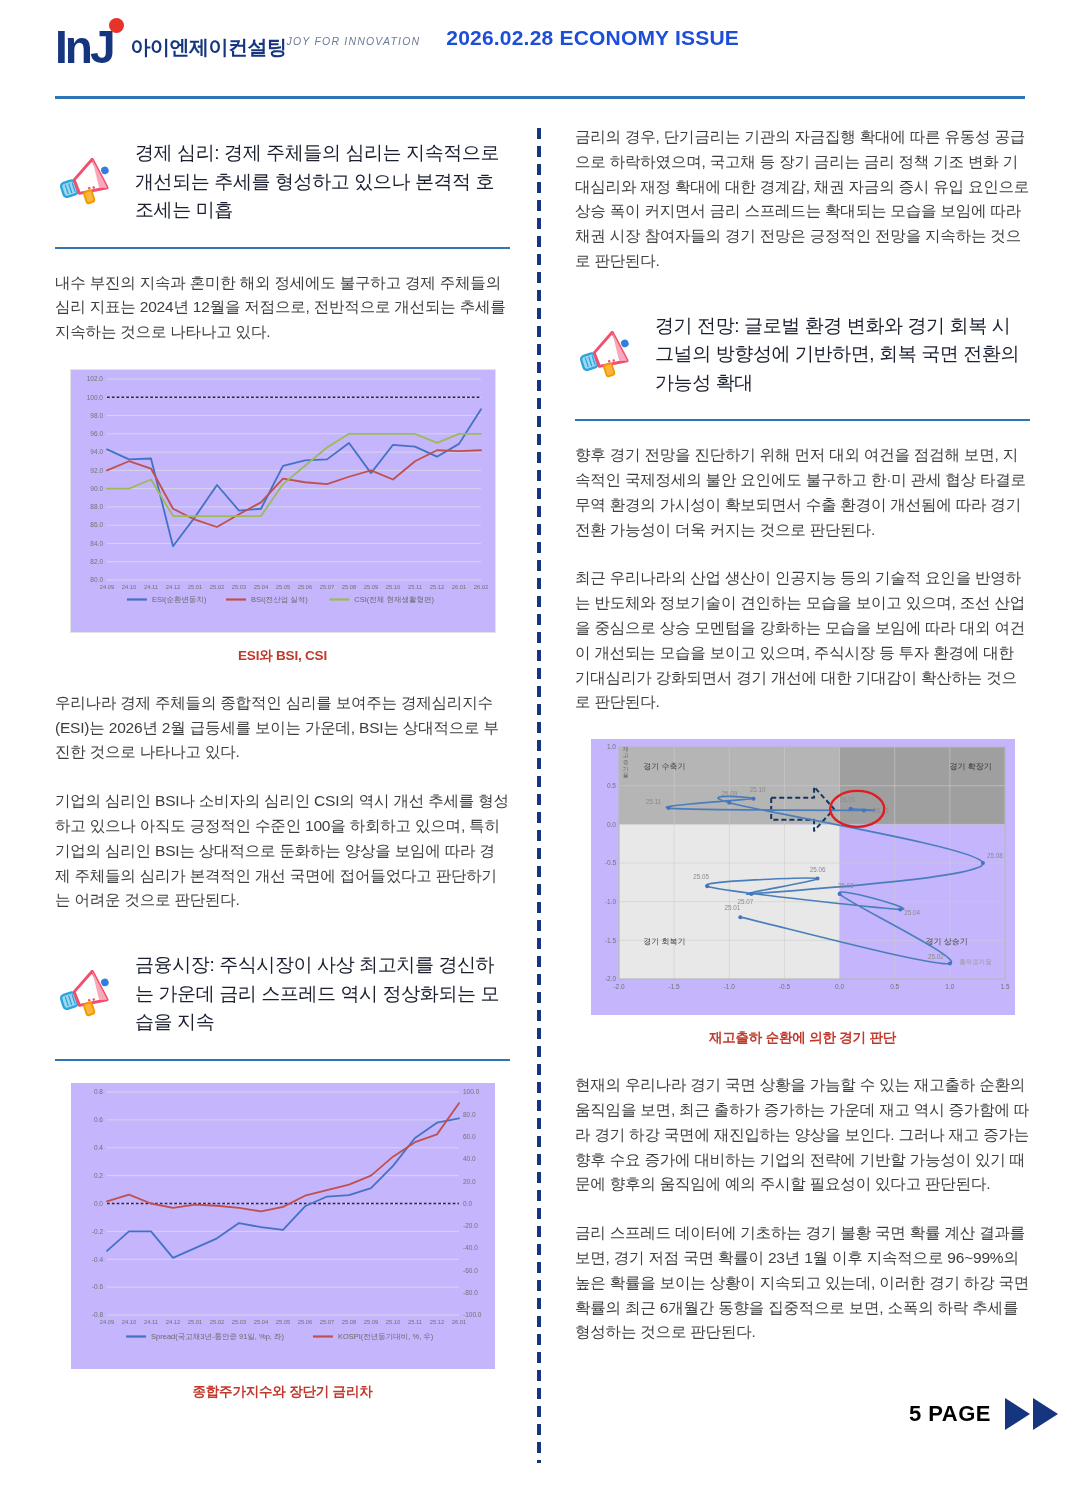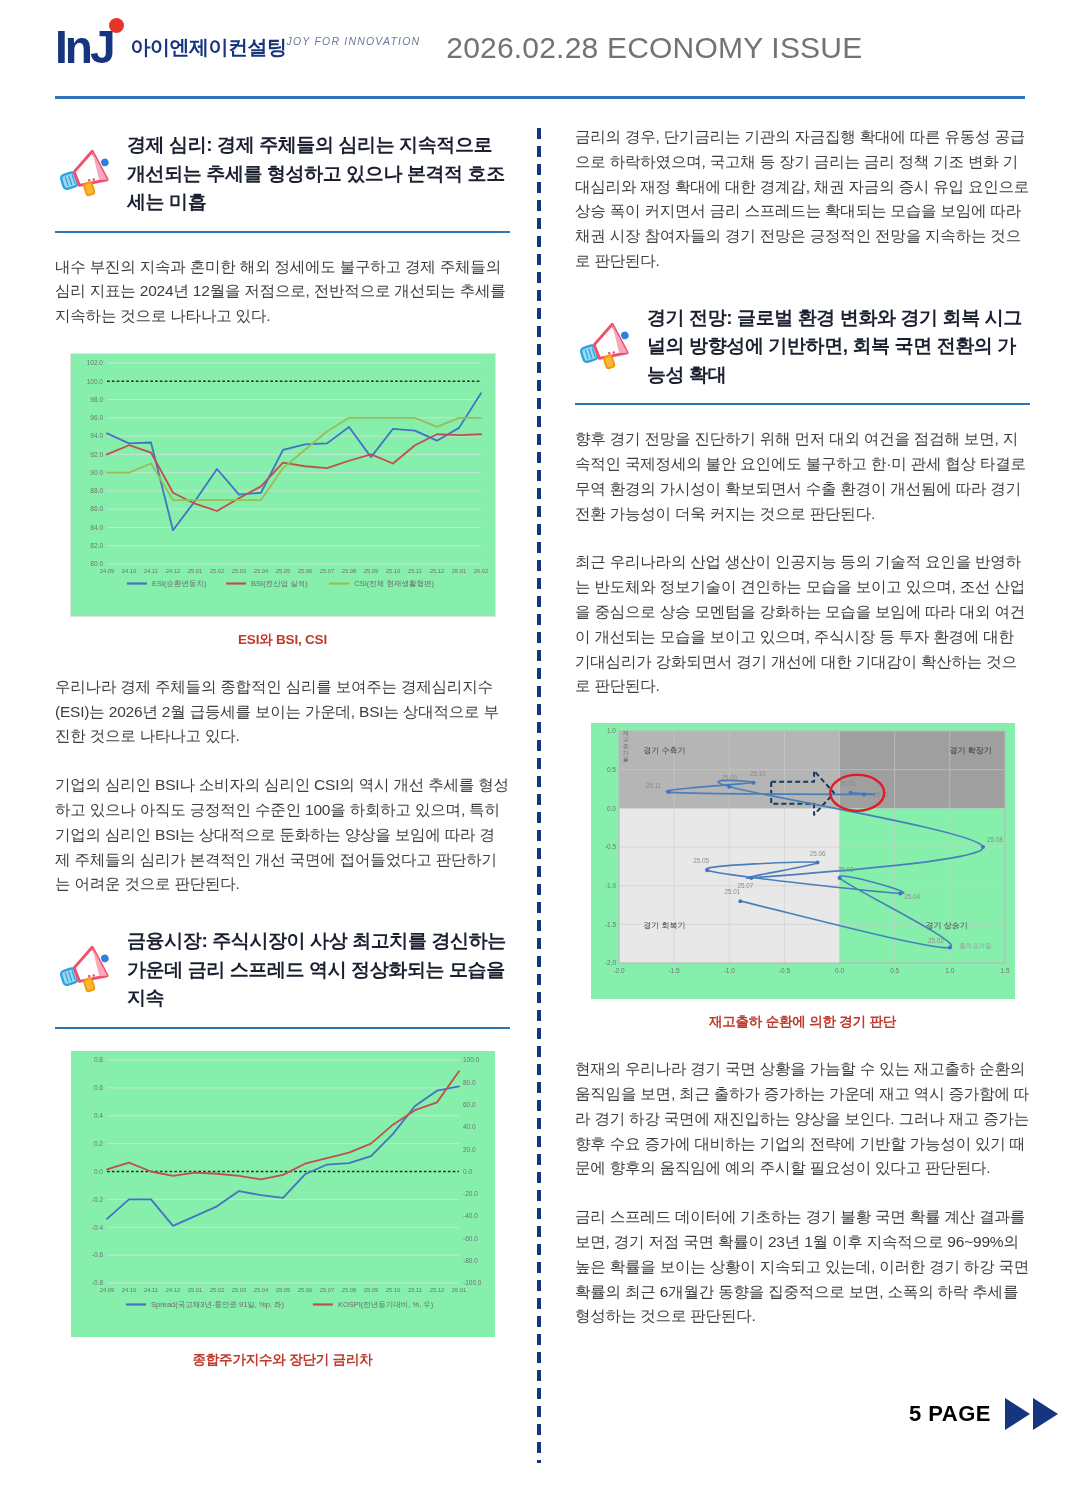--- a/index.html
+++ b/index.html
@@ -2,43 +2,43 @@
 <html><head>
 <meta charset="utf-8">
 <style>
   html,body{margin:0;padding:0;}
   body{
     width:1080px;height:1500px;background:#ffffff;position:relative;
     font-family:"Liberation Sans","DejaVu Sans",sans-serif;color:#3d3d3d;
     overflow:hidden;
   }
   
-  .header{position:absolute;left:55px;top:26px;right:55px;display:flex;align-items:center;gap:26px;}
+  .header{position:absolute;left:55px;top:26px;right:55px;display:flex;gap:26px;}
   .logo{display:flex;align-items:center;gap:8px;}
   .logo-mark{position:relative;font-weight:bold;font-size:46px;line-height:0.95;color:#16357f;letter-spacing:-3px;padding-right:10px;}
   .logo-dot{position:absolute;top:-8px;right:-2px;width:15px;height:15px;border-radius:50%;background:#e8332a;}
   .logo-text{display:flex;justify-content:center;}
   .logo-kr{color:#16357f;font-weight:bold;font-size:20px;letter-spacing:-0.5px;}
   .logo-en{color:#6b7a99;font-size:10.5px;letter-spacing:1.2px;margin-top:1px;font-style:italic;}
-  .page-title{font-size:30px;font-weight:400;color:#737373;letter-spacing:0.2px;}
+  .page-title{font-size:21px;font-weight:700;color:#1d4ed8;letter-spacing:0.2px;}
   .header-rule{position:absolute;left:55px;right:55px;top:96px;height:3px;background:#2e75b6;}
   
   .col{position:absolute;top:125px;width:455px;}
   .col-left{left:55px;}
   .col-right{left:575px;}
   .divider{position:absolute;left:537px;top:128px;height:1335px;width:4px;
     background:repeating-linear-gradient(to bottom,#16357f 0 11px,transparent 11px 18px);}
   
   .section{display:flex;gap:14px;align-items:center;border-bottom:2px solid #2e75b6;padding:6px 0 14px 0;margin-bottom:22px;}
   .section .mega{flex:0 0 58px;width:58px;height:58px;}
-  .section h2{margin:0;font-size:19px;line-height:1.5;color:#1b2030;font-weight:700;letter-spacing:-0.4px;}
+  .section h2{margin:8px;font-size:19px;line-height:1.5;color:#1b2030;font-weight:400;letter-spacing:-0.4px;}
   
   p.body{font-size:15.5px;line-height:1.6;letter-spacing:-0.2px;margin:0 0 24px 0;color:#3d3d3d;}
   
-  .chart-frame{width:424px;margin:2px auto 14px auto;background:#86efac;}
+  .chart-frame{width:424px;margin:2px auto 14px auto;background:#c4b5fd;}
   .chart-frame.boxed{border:1px solid #e3e3e3;}
   .caption{color:#c0392b;font-weight:bold;font-size:13.5px;text-align:center;margin:8px 0 26px 0;letter-spacing:-0.2px;}
   
   .footer{position:absolute;right:22px;top:1398px;display:flex;align-items:center;gap:14px;}
   .footer .pg{font-size:22px;font-weight:800;color:#000000;letter-spacing:0.5px;}
   .arrows{display:flex;gap:3px;}
   .tri{width:0;height:0;border-top:16px solid transparent;border-bottom:16px solid transparent;border-left:25px solid #15357f;display:inline-block;}
 </style>
 </head>
 <body>

